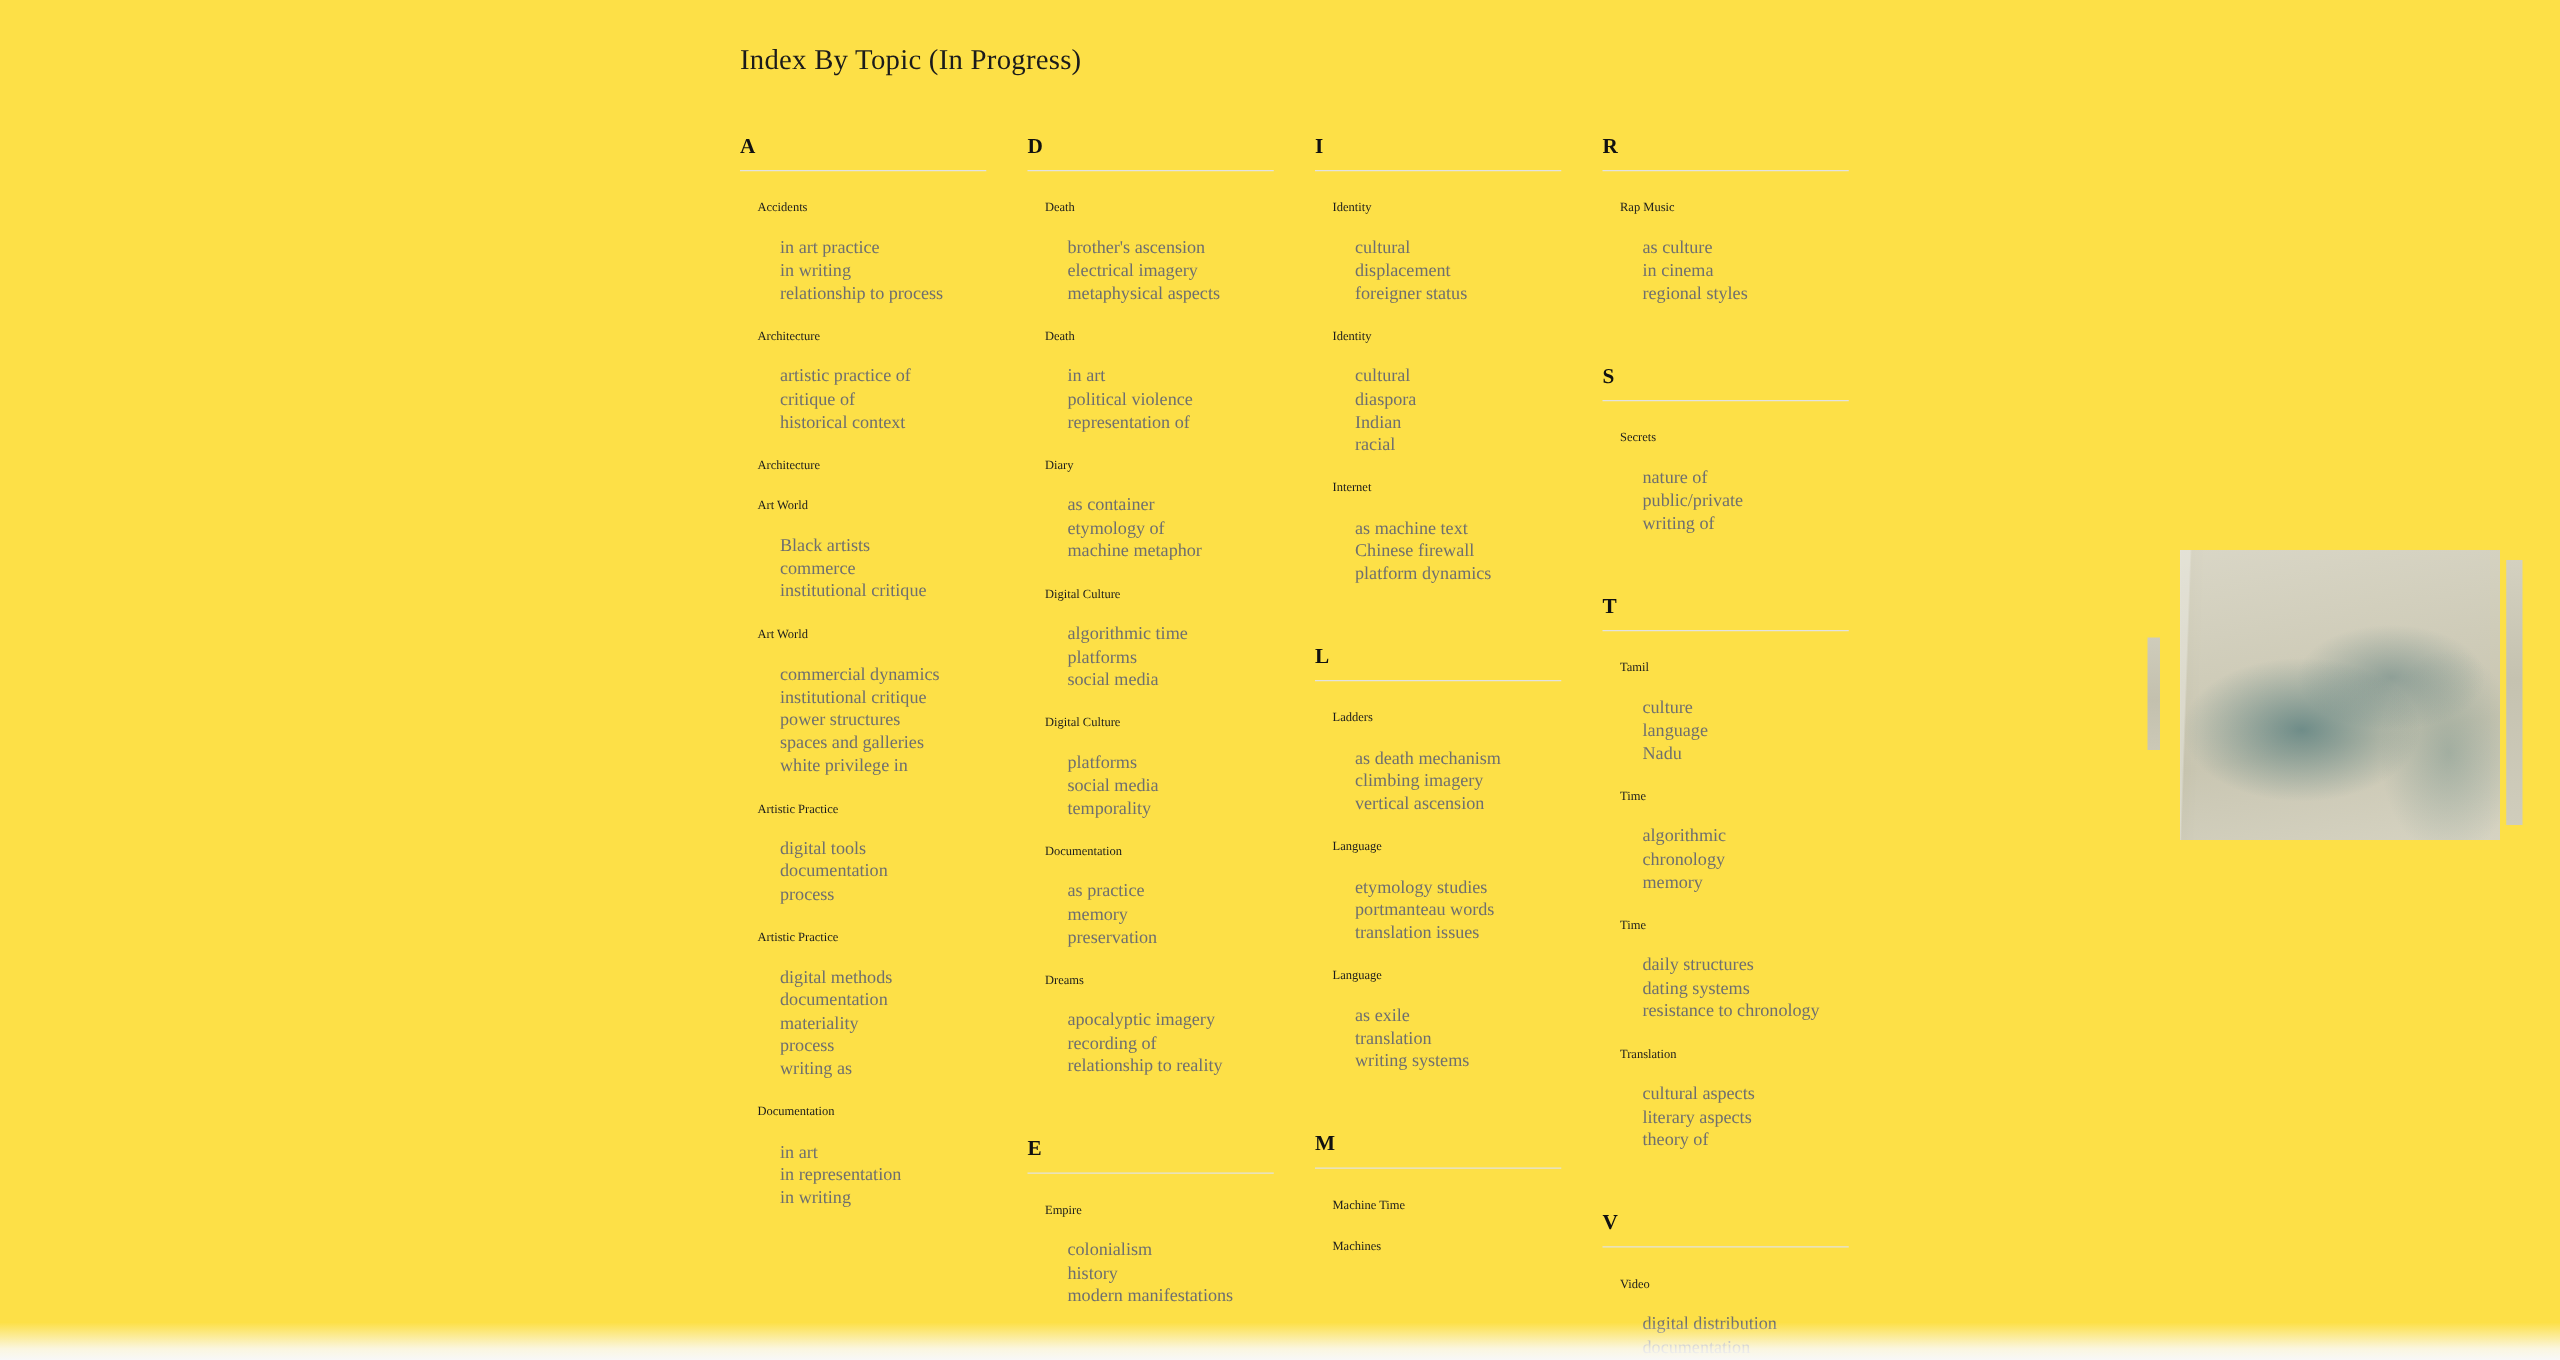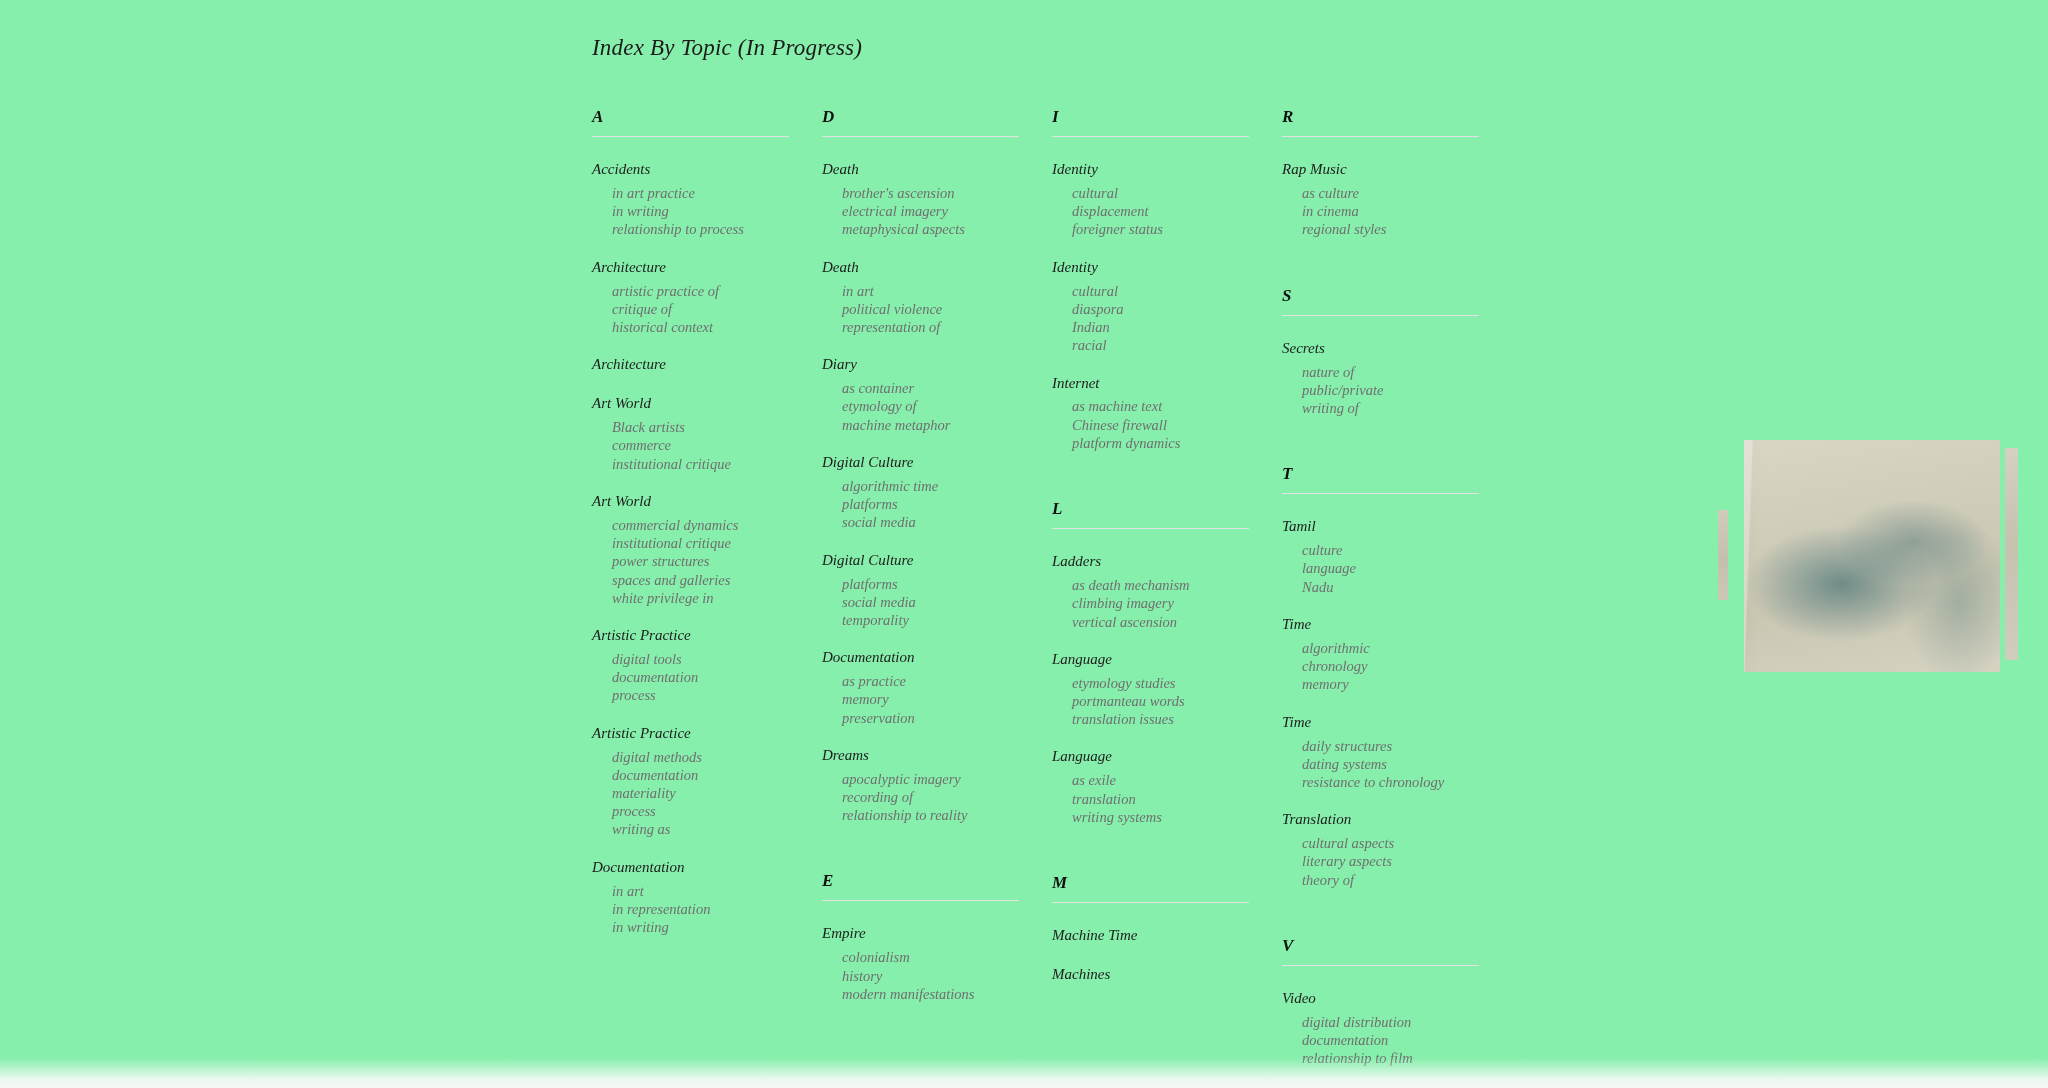--- a/index.html
+++ b/index.html
@@ -14,22 +14,21 @@
   }
   body {
     font-family: "Liberation Serif", "DejaVu Serif", serif;
     position: relative;
   }
 
   #page {
     position: relative;
     width: 2048px;
     height: 1088px;
-    background: #86efac;
-    font-style: italic;
+    background: #fde047;
   }
 
   
   .page-title {
     position: absolute;
     left: 592px;
     top: 20px;
     font-size: 23px;
     font-weight: 400;
     color: #1b1b1b;
@@ -69,29 +68,29 @@
     width: 197px;
     height: 0;
   }
   .letter-group + .letter-group .letter-heading { padding-top: 29px; }
 
   .entries { padding-top: 23px; }
 
   .entry { margin-bottom: 19px; }
 
   .entry-term {
-    font-size: 15px;
+    font-size: 10px;
     font-weight: 400;
     color: #1c1c1c;
     line-height: 1.33;
-    margin: 0 0 4px 0;
+    margin: 0 0 4px 14px;
   }
   .subentry-list {
     list-style: none;
-    margin: 4px;
+    margin: 16px;
     padding: 0 0 0 16px;
   }
   .subentry {
     font-size: 14.5px;
     color: #6f6f6f;
     line-height: 1.12;
     margin: 0;
     padding: 1px 0;
     white-space: nowrap;
   }

